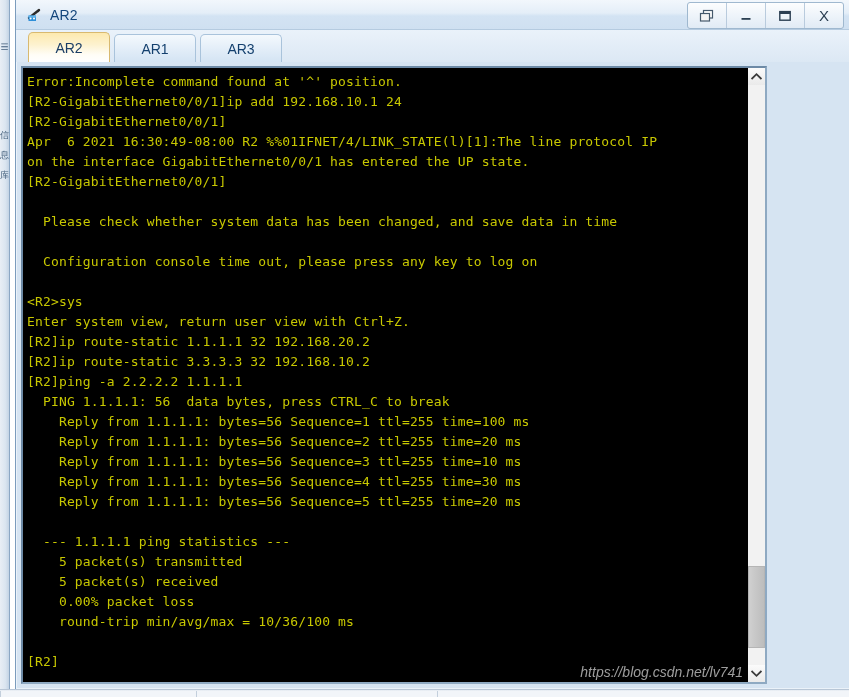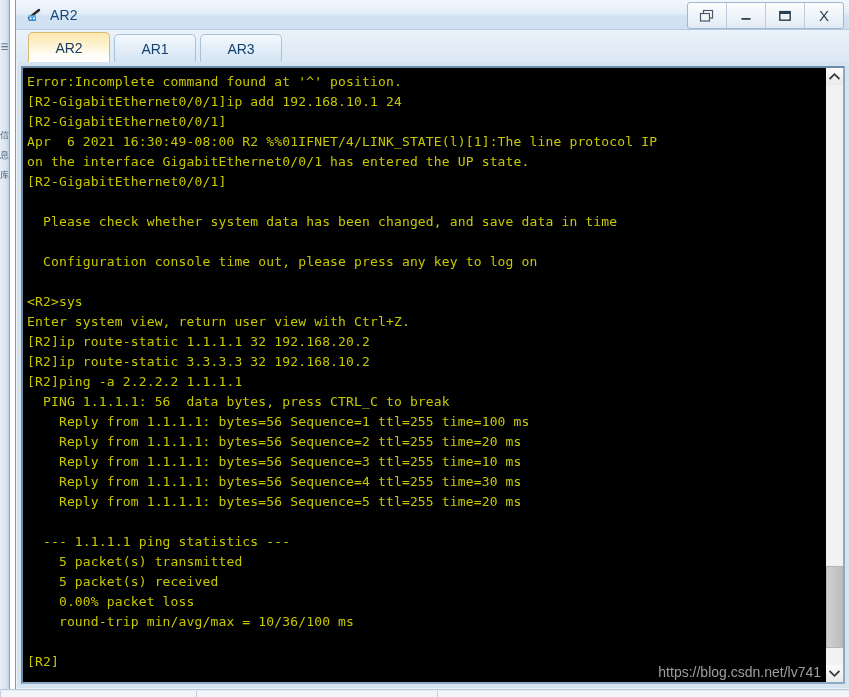--- a/index.html
+++ b/index.html
@@ -135,21 +135,21 @@
     color: #1a3d66;
     height: 30px;
     font-weight: normal;
   }
 
   
   #console-wrap {
     position: absolute;
     left: 5px;
     top: 66px;
-    width: 824px;
+    width: 746px;
     height: 618px;
     box-sizing: border-box;
     border: 2px solid #8ea9c2;
     border-top-color: #6d8aa6;
     border-left-color: #6d8aa6;
     background: #000000;
     display: flex;
   }
   #console {
     flex: 1 1 auto;
@@ -173,20 +173,21 @@
   #watermark {
     position: absolute;
     right: 4px;
     bottom: 2px;
     font-family: "Liberation Sans", sans-serif;
     font-size: 14px;
     color: #b9b9b9;
     opacity: 0.85;
     white-space: nowrap;
     pointer-events: none;
+    font-style: italic;
   }
 
   
   #vscroll {
     width: 17px;
     flex: none;
     background: #f0f0f0;
     border-left: 1px solid #000;
     position: relative;
     display: flex;

